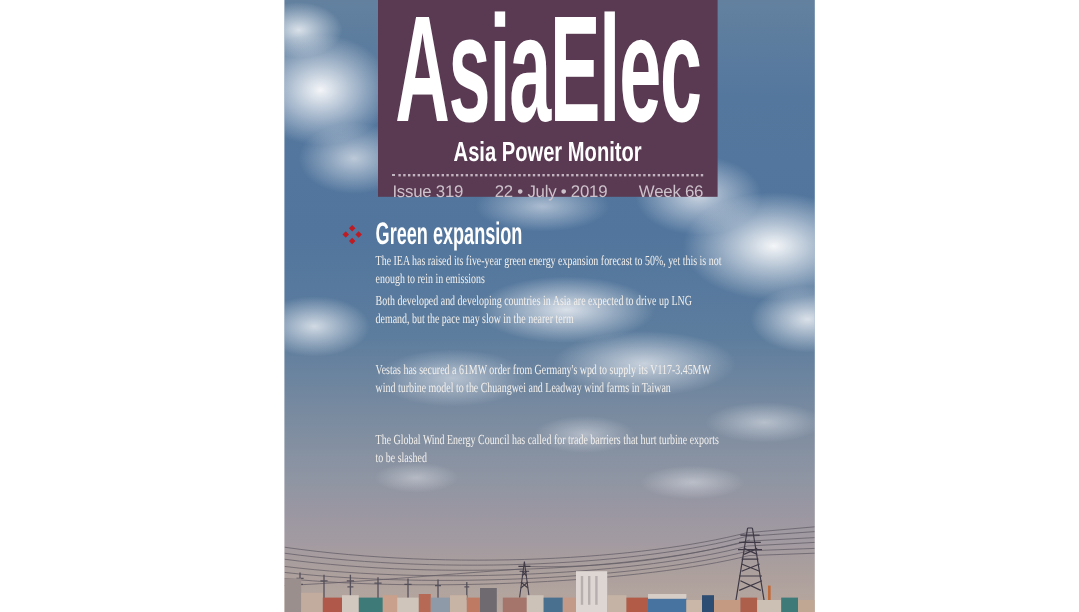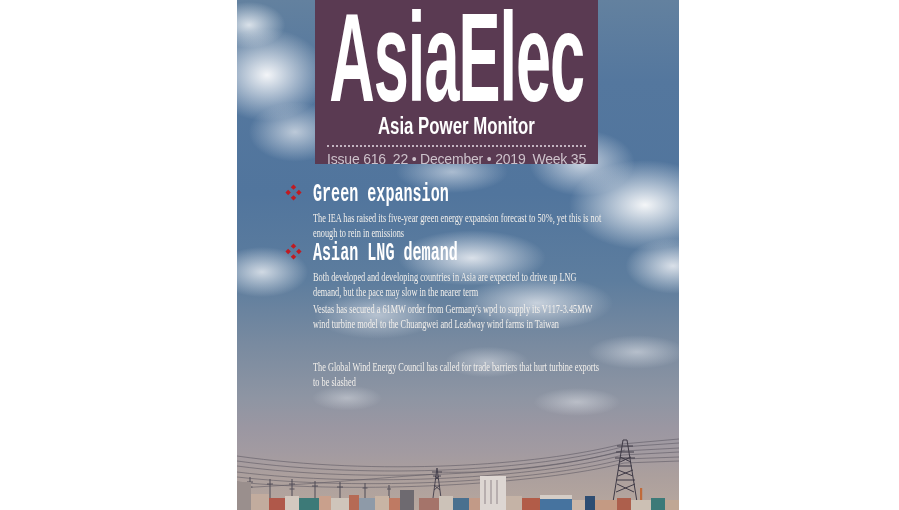--- a/index.html
+++ b/index.html
@@ -49,21 +49,21 @@
   }
   .mast-rule{
     width:100%;height:0;border-top:2px dotted rgba(214,202,213,.85);margin-top:7px;
   }
   .mast-meta{
     width:100%;display:flex;justify-content:space-between;align-items:baseline;
     color:#cdc2cb;font-size:14px;letter-spacing:-.2px;margin-top:4px;
   }
   
   .story{position:absolute;left:48px;right:14px;color:#ffffff;}
-  .story-head{display:flex;align-items:flex-start;font-family:Liberation Mono, monospace;}
+  .story-head{display:flex;align-items:center;}
   .bullet{width:17px;height:17px;flex:0 0 17px;margin-top:3px;color:#bf1b22;}
   .bullet svg{display:block;width:100%;height:100%;}
   .story-title{
     font-size:26px;font-weight:bold;line-height:1;white-space:nowrap;
     transform:scaleX(.58);transform-origin:0 50%;margin-left:11px;
     letter-spacing:0;
   }
   .story-summary{
     font-family:"Liberation Serif",serif;font-size:11.5px;line-height:1.32;
     color:#f3f0ec;white-space:pre-line;
@@ -76,54 +76,43 @@
 </head>
 <body>
 
 <div class="page">
 
   <div class="masthead">
     <span class="mast-title">AsiaElec</span>
     <span class="mast-subtitle">Asia Power Monitor</span>
     <div class="mast-rule"></div>
     <div class="mast-meta">
-      <span>Issue 616</span>
-      <span>22 • December • 2019</span>
-      <span>Week 35</span>
+      <span>Issue 319</span>
+      <span>22 • July • 2019</span>
+      <span>Week 66</span>
     </div>
   </div>
 
   <div class="story" style="top:181px">
     <div class="story-head">
       <span class="bullet">
         <svg viewBox="0 0 20 20" fill="currentColor">
             <path d="M10 0.5 13.2 3.7 10 6.9 6.8 3.7Z"></path>
             <path d="M10 13.1 13.2 16.3 10 19.5 6.8 16.3Z"></path>
             <path d="M3.7 6.8 6.9 10 3.7 13.2 0.5 10Z"></path>
             <path d="M16.3 6.8 19.5 10 16.3 13.2 13.1 10Z"></path>
           </svg>
       </span>
       <span class="story-title">Green expansion</span>
     </div>
     <div class="story-summary">The IEA has raised its five-year green energy expansion forecast to 50%, yet this is not
 enough to rein in emissions</div>
   </div>
 
   <div class="story" style="top:240px">
-    <div class="story-head">
-      <span class="bullet">
-        <svg viewBox="0 0 20 20" fill="currentColor">
-            <path d="M10 0.5 13.2 3.7 10 6.9 6.8 3.7Z"></path>
-            <path d="M10 13.1 13.2 16.3 10 19.5 6.8 16.3Z"></path>
-            <path d="M3.7 6.8 6.9 10 3.7 13.2 0.5 10Z"></path>
-            <path d="M16.3 6.8 19.5 10 16.3 13.2 13.1 10Z"></path>
-          </svg>
-      </span>
-      <span class="story-title">Asian LNG demand</span>
-    </div>
     <div class="story-summary">Both developed and developing countries in Asia are expected to drive up LNG
 demand, but the pace may slow in the nearer term</div>
   </div>
 
   <div class="story" style="top:298px">
     <div class="story-summary">Vestas has secured a 61MW order from Germany's wpd to supply its V117-3.45MW
 wind turbine model to the Chuangwei and Leadway wind farms in Taiwan</div>
   </div>
 
   <div class="story" style="top:356px">

